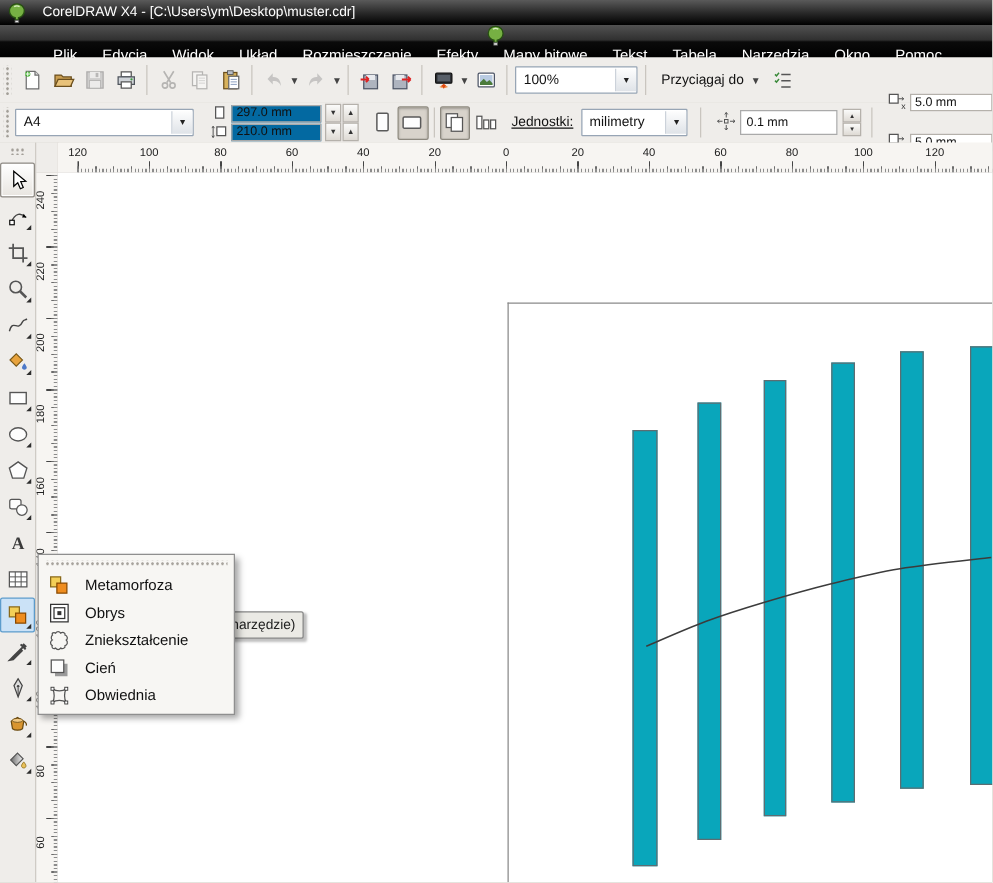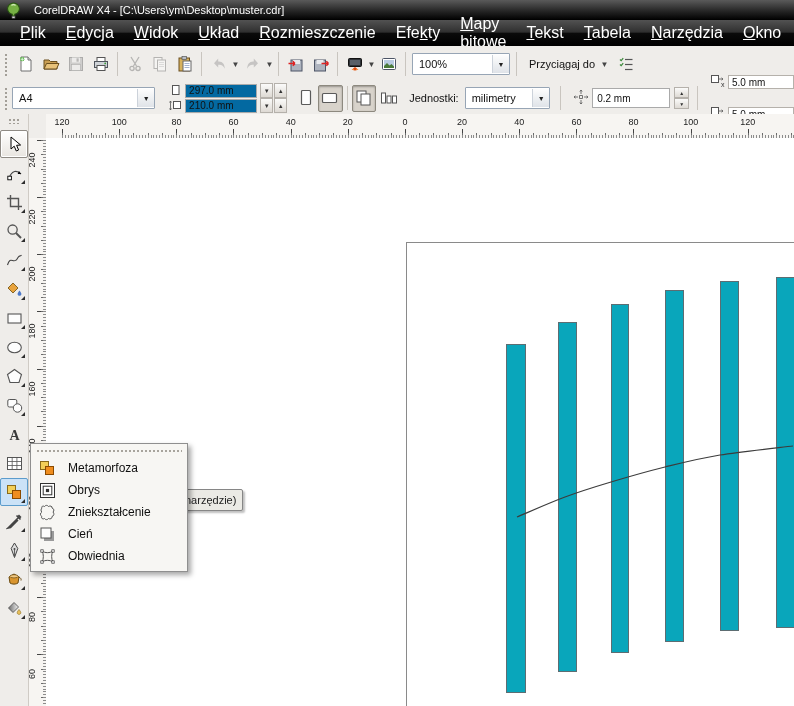--- a/index.html
+++ b/index.html
@@ -6,21 +6,21 @@
   .screen{position:relative;width:794px;height:706px;overflow:hidden;
     font-family:"Liberation Sans",sans-serif;background:#efedea;-webkit-font-smoothing:antialiased;}
   
   .titlebar{position:absolute;left:0;top:0;right:0;height:20px;
     background:linear-gradient(#5a5a5a,#262626 55%,#000);display:flex;align-items:center;
     padding-left:3px;color:#fff;font-size:11px;}
   .titlebar .ttext{margin-left:6px;white-space:nowrap;}
   
   .menubar{position:absolute;left:0;top:20px;right:0;height:26px;
     background:linear-gradient(#525252,#303030 46%,#0a0a0a 52%,#000);
-    display:flex;align-items:center;color:#fff;font-size:16px;padding-left:2px;}
+    display:flex;align-items:center;color:#fff;font-size:12px;padding-left:2px;flex-direction:column;}
   .menu-item{padding:0 10px;cursor:default;}
   .menu-item u{text-decoration:underline;}
   .appicon16{width:17px;height:17px;margin:0 6px 0 2px;}
   
   .toolbar{position:absolute;left:0;top:46px;right:0;height:36px;background:#efedea;
     border-bottom:1px solid #dcd9d4;display:flex;align-items:center;padding-left:2px;}
   .propbar{position:absolute;left:0;top:82px;right:0;height:32px;background:#efedea;
     border-bottom:1px solid #d3d0ca;display:flex;align-items:center;padding-left:2px;font-size:11px;color:#111;}
   .grip{width:6px;height:24px;margin:0 4px 0 1px;
     background-image:radial-gradient(#a39f98 1px,transparent 1.2px);background-size:4px 4px;background-position:1px 1px;}
@@ -40,21 +40,21 @@
   .psize{display:flex;flex-direction:column;gap:1px;margin:0 6px;}
   .psrow{display:flex;align-items:center;height:14px;}
   .psrow .picon{width:13px;margin-right:3px;display:flex;justify-content:center;}
   .numbox{background:#0369a1;border:1px solid #aaa;height:12px;font-size:10px;display:flex;align-items:center;
     padding:0 3px;width:64px;}
   .spinpair{display:flex;margin-left:2px;}
   .spinpair span{width:11px;height:13px;border:1px solid #b5b1ab;background:linear-gradient(#fbfbfa,#dedad4);
     font-size:6px;color:#333;display:flex;align-items:center;justify-content:center;margin-left:1px;}
   .obtn{width:27px;height:25px;display:flex;align-items:center;justify-content:center;border:1px solid transparent;border-radius:2px;}
   .obtn.pressed{background:#d8d3cb;border-color:#8d897f;box-shadow:inset 0 1px 2px rgba(0,0,0,.3);}
-  .units-label{margin:0 6px 0 8px;}
+  .units-label{margin:0 6px 0 8px;text-decoration:underline;}
   .unitscombo{width:92px;}
   .nudge{display:flex;align-items:center;margin-left:8px;}
   .nudgefield{display:flex;align-items:center;background:#fff;border:1px solid #aaa;height:18px;width:72px;
     font-size:10px;padding-left:4px;}
   .vspin{display:flex;flex-direction:column;margin-left:4px;}
   .vspin span{width:13px;height:9px;border:1px solid #b5b1ab;background:linear-gradient(#fbfbfa,#dedad4);
     font-size:5px;color:#333;display:flex;align-items:center;justify-content:center;}
   .dupgrp{display:flex;flex-direction:column;gap:18px;margin-left:8px;}
   .duprow{display:flex;align-items:center;height:14px;font-size:10px;}
   .duprow .picon{width:16px;margin-right:2px;}
@@ -336,21 +336,21 @@
     <span class="combo unitscombo">
       <span>milimetry</span>
       <span class="arrowbox">▼</span>
     </span>
     <span class="tb-sep" style="margin-left:10px;"></span>
     <span class="nudge">
       <span class="picon" style="width:16px;margin-right:3px;"><svg viewBox="0 0 16 16" width="16" height="16">
             <rect x="6.6" y="6.6" width="2.8" height="2.8" fill="none" stroke="#555" stroke-width=".8"></rect>
             <path d="M8 1V5M8 11V15M1 8H5M11 8H15M8 1 6.8 2.5M8 1 9.2 2.5M8 15 6.8 13.5M8 15 9.2 13.5M1 8 2.5 6.8M1 8 2.5 9.2M15 8 13.5 6.8M15 8 13.5 9.2" stroke="#555" stroke-width=".8" fill="none"></path>
           </svg></span>
-      <span class="nudgefield">0.2 mm</span>
+      <span class="nudgefield">0.1 mm</span>
       <span class="vspin">
           <span>▲</span>
           <span>▼</span>
         </span>
     </span>
     <span class="tb-sep" style="margin-left:8px;"></span>
     <span class="dupgrp">
       <span class="duprow">
         <span class="picon"><svg viewBox="0 0 16 14" width="16" height="14">
               <rect x="1.5" y="1.5" width="7" height="7" fill="#fff" stroke="#555"></rect>

